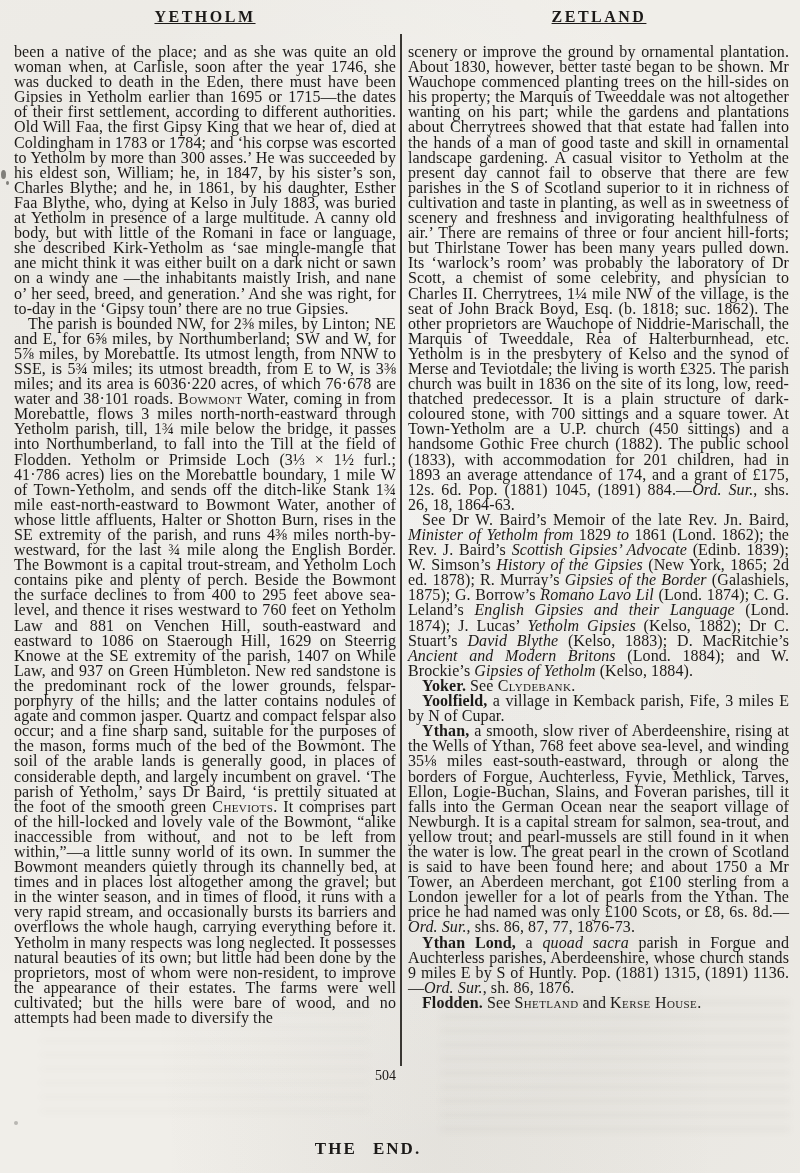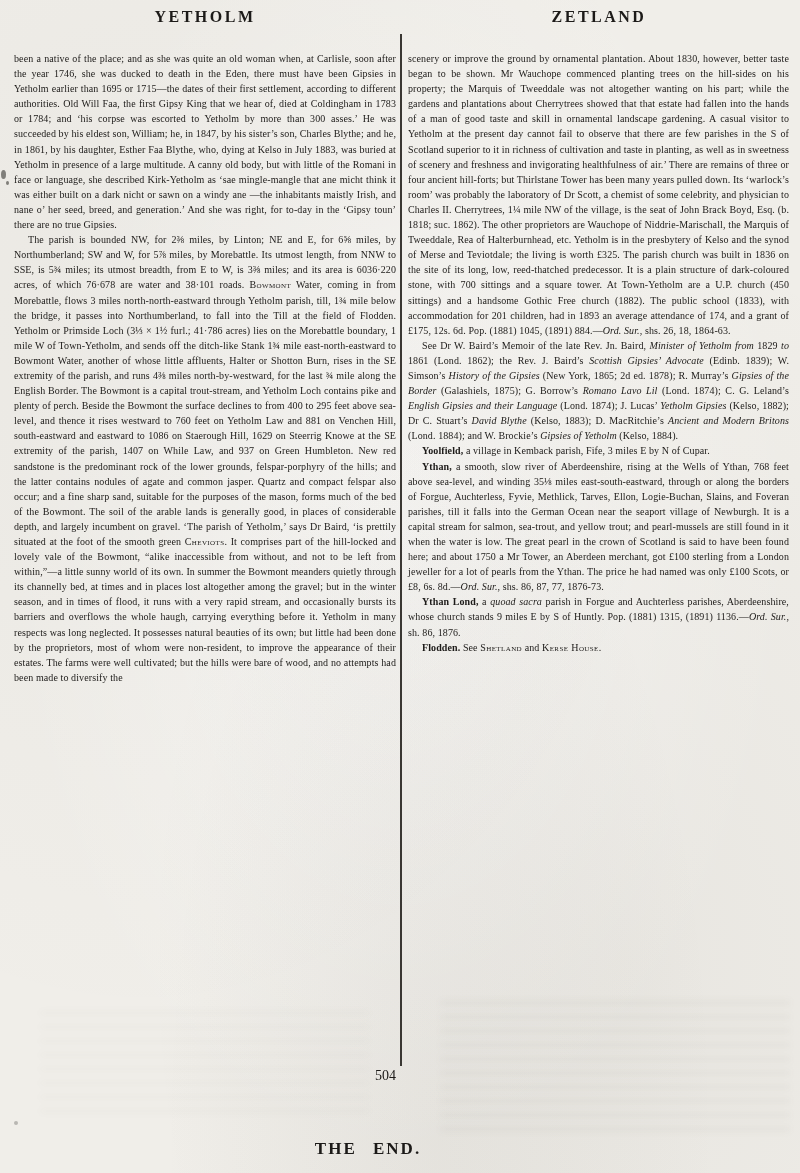--- a/index.html
+++ b/index.html
@@ -14,28 +14,29 @@
       radial-gradient(ellipse at 55% 97%, rgba(90,85,75,0.05), transparent 45%),
       radial-gradient(ellipse at 50% 45%, rgba(255,255,255,0.5), transparent 70%);
     font-family: "Liberation Serif", "DejaVu Serif", serif;
     color: #1c1a18;
     -webkit-font-smoothing: antialiased;
   }
   .running-head {
     position: absolute; top: 8px; height: 22px;
     font-size: 16px; font-weight: bold; letter-spacing: 2.5px;
     text-align: center;
+    text-decoration: underline;
   }
   .running-head.left  { left: 14px;  width: 382px; }
   .running-head.right { left: 408px; width: 382px; }
 
   .column {
-    position: absolute; top: 51px;
+    position: absolute; top: 44px;
     text-align: justify;
-    font-size: 10px;
+    font-size: 16px;
     line-height: 15.1px;
     letter-spacing: 0.1px;
   }
   .column.left-col  { left: 14px;  width: 382px; }
   .column.right-col { left: 408px; width: 381px; }
 
   .para { margin: 0; }
   .para.indent { text-indent: 14px; }
 
   .b  { font-weight: bold; }
@@ -82,20 +83,21 @@
 
 <div class="divider"></div>
 
 <div class="column left-col">
     <p class="para"><span>been a native of the place; and as she was quite an old woman when, at Carlisle, soon after the year 1746, she was ducked to death in the Eden, there must have been Gipsies in Yetholm earlier than 1695 or 1715—the dates of their first settlement, according to different authorities.  Old Will Faa, the first Gipsy King that we hear of, died at Coldingham in 1783 or 1784; and ‘his corpse was escorted to Yetholm by more than 300 asses.’  He was succeeded by his eldest son, William; he, in 1847, by his sister’s son, Charles Blythe; and he, in 1861, by his daughter, Esther Faa Blythe, who, dying at Kelso in July 1883, was buried at Yetholm in presence of a large multitude.  A canny old body, but with little of the Romani in face or language, she described Kirk-Yetholm as ‘sae mingle-mangle that ane micht think it was either built on a dark nicht or sawn on a windy ane —the inhabitants maistly Irish, and nane o’ her seed, breed, and generation.’  And she was right, for to-day in the ‘Gipsy toun’ there are no true Gipsies.</span></p>
     <p class="para indent"><span>The parish is bounded NW, for 2⅜ miles, by Linton; NE and E, for 6⅝ miles, by Northumberland; SW and W, for 5⅞ miles, by Morebattle.  Its utmost length, from NNW to SSE, is 5¾ miles; its utmost breadth, from E to W, is 3⅜ miles; and its area is 6036·220 acres, of which 76·678 are water and 38·101 roads.  </span><span class="sc">Bowmont</span><span> Water, coming in from Morebattle, flows 3 miles north-north-eastward through Yetholm parish, till, 1¾ mile below the bridge, it passes into Northumberland, to fall into the Till at the field of Flodden.  Yetholm or Primside Loch (3⅓ × 1½ furl.; 41·786 acres) lies on the Morebattle boundary, 1 mile W of Town-Yetholm, and sends off the ditch-like Stank 1¾ mile east-north-eastward to Bowmont Water, another of whose little affluents, Halter or Shotton Burn, rises in the SE extremity of the parish, and runs 4⅜ miles north-by-westward, for the last ¾ mile along the English Border.  The Bowmont is a capital trout-stream, and Yetholm Loch contains pike and plenty of perch.  Beside the Bowmont the surface declines to from 400 to 295 feet above sea-level, and thence it rises westward to 760 feet on Yetholm Law and 881 on Venchen Hill, south-eastward and eastward to 1086 on Staerough Hill, 1629 on Steerrig Knowe at the SE extremity of the parish, 1407 on While Law, and 937 on Green Humbleton.  New red sandstone is the predominant rock of the lower grounds, felspar-porphyry of the hills; and the latter contains nodules of agate and common jasper.  Quartz and compact felspar also occur; and a fine sharp sand, suitable for the purposes of the mason, forms much of the bed of the Bowmont.  The soil of the arable lands is generally good, in places of considerable depth, and largely incumbent on gravel.  ‘The parish of Yetholm,’ says Dr Baird, ‘is prettily situated at the foot of the smooth green </span><span class="sc">Cheviots</span><span>.  It comprises part of the hill-locked and lovely vale of the Bowmont, “alike inaccessible from without, and not to be left from within,”—a little sunny world of its own.  In summer the Bowmont meanders quietly through its channelly bed, at times and in places lost altogether among the gravel; but in the winter season, and in times of flood, it runs with a very rapid stream, and occasionally bursts its barriers and overflows the whole haugh, carrying everything before it.  Yetholm in many respects was long neglected.  It possesses natural beauties of its own; but little had been done by the proprietors, most of whom were non-resident, to improve the appearance of their estates.  The farms were well cultivated; but the hills were bare of wood, and no attempts had been made to diversify the</span></p>
   </div>
 <div class="column right-col">
     <p class="para"><span>scenery or improve the ground by ornamental plantation.  About 1830, however, better taste began to be shown.  Mr Wauchope commenced planting trees on the hill-sides on his property; the Marquis of Tweeddale was not altogether wanting on his part; while the gardens and plantations about Cherrytrees showed that that estate had fallen into the hands of a man of good taste and skill in ornamental landscape gardening.  A casual visitor to Yetholm at the present day cannot fail to observe that there are few parishes in the S of Scotland superior to it in richness of cultivation and taste in planting, as well as in sweetness of scenery and freshness and invigorating healthfulness of air.’  There are remains of three or four ancient hill-forts; but Thirlstane Tower has been many years pulled down.  Its ‘warlock’s room’ was probably the laboratory of Dr Scott, a chemist of some celebrity, and physician to Charles II.  Cherrytrees, 1¼ mile NW of the village, is the seat of John Brack Boyd, Esq. (b. 1818; suc. 1862).  The other proprietors are Wauchope of Niddrie-Marischall, the Marquis of Tweeddale, Rea of Halterburnhead, etc.  Yetholm is in the presbytery of Kelso and the synod of Merse and Teviotdale; the living is worth £325.  The parish church was built in 1836 on the site of its long, low, reed-thatched predecessor.  It is a plain structure of dark-coloured stone, with 700 sittings and a square tower.  At Town-Yetholm are a U.P. church (450 sittings) and a handsome Gothic Free church (1882).  The public school (1833), with accommodation for 201 children, had in 1893 an average attendance of 174, and a grant of £175, 12s. 6d.  Pop. (1881) 1045, (1891) 884.—</span><span class="i">Ord. Sur.</span><span>, shs. 26, 18, 1864-63.</span></p>
     <p class="para indent"><span>See Dr W. Baird’s Memoir of the late Rev. Jn. Baird, </span><span class="i">Minister of Yetholm from</span><span> 1829 </span><span class="i">to</span><span> 1861 (Lond. 1862); the Rev. J. Baird’s </span><span class="i">Scottish Gipsies’ Advocate</span><span> (Edinb. 1839); W. Simson’s </span><span class="i">History of the Gipsies</span><span> (New York, 1865; 2d ed. 1878); R. Murray’s </span><span class="i">Gipsies of the Border</span><span> (Galashiels, 1875); G. Borrow’s </span><span class="i">Romano Lavo Lil</span><span> (Lond. 1874); C. G. Leland’s </span><span class="i">English Gipsies and their Language</span><span> (Lond. 1874); J. Lucas’ </span><span class="i">Yetholm Gipsies</span><span> (Kelso, 1882); Dr C. Stuart’s </span><span class="i">David Blythe</span><span> (Kelso, 1883); D. MacRitchie’s </span><span class="i">Ancient and Modern Britons</span><span> (Lond. 1884); and W. Brockie’s </span><span class="i">Gipsies of Yetholm</span><span> (Kelso, 1884).</span></p>
+    <p class="para indent"><span class="b">Yoker.</span><span> See </span><span class="sc">Clydebank</span><span>.</span></p>
     <p class="para indent"><span class="b">Yoolfield,</span><span> a village in Kemback parish, Fife, 3 miles E by N of Cupar.</span></p>
     <p class="para indent"><span class="b">Ythan,</span><span> a smooth, slow river of Aberdeenshire, rising at the Wells of Ythan, 768 feet above sea-level, and winding 35⅛ miles east-south-eastward, through or along the borders of Forgue, Auchterless, Fyvie, Methlick, Tarves, Ellon, Logie-Buchan, Slains, and Foveran parishes, till it falls into the German Ocean near the seaport village of Newburgh.  It is a capital stream for salmon, sea-trout, and yellow trout; and pearl-mussels are still found in it when the water is low.  The great pearl in the crown of Scotland is said to have been found here; and about 1750 a Mr Tower, an Aberdeen merchant, got £100 sterling from a London jeweller for a lot of pearls from the Ythan.  The price he had named was only £100 Scots, or £8, 6s. 8d.—</span><span class="i">Ord. Sur.</span><span>, shs. 86, 87, 77, 1876-73.</span></p>
     <p class="para indent"><span class="b">Ythan Lond,</span><span> a </span><span class="i">quoad sacra</span><span> parish in Forgue and Auchterless parishes, Aberdeenshire, whose church stands 9 miles E by S of Huntly.  Pop. (1881) 1315, (1891) 1136.—</span><span class="i">Ord. Sur.</span><span>, sh. 86, 1876.</span></p>
     <p class="para indent"><span class="b">Flodden.</span><span> See </span><span class="sc">Shetland</span><span> and </span><span class="sc">Kerse House</span><span>.</span></p>
   </div>
 
 <div class="page-number">504</div>
 <div class="footer-the-end">THE END.</div>
 
 <div class="bleedthrough bt-right"></div>

